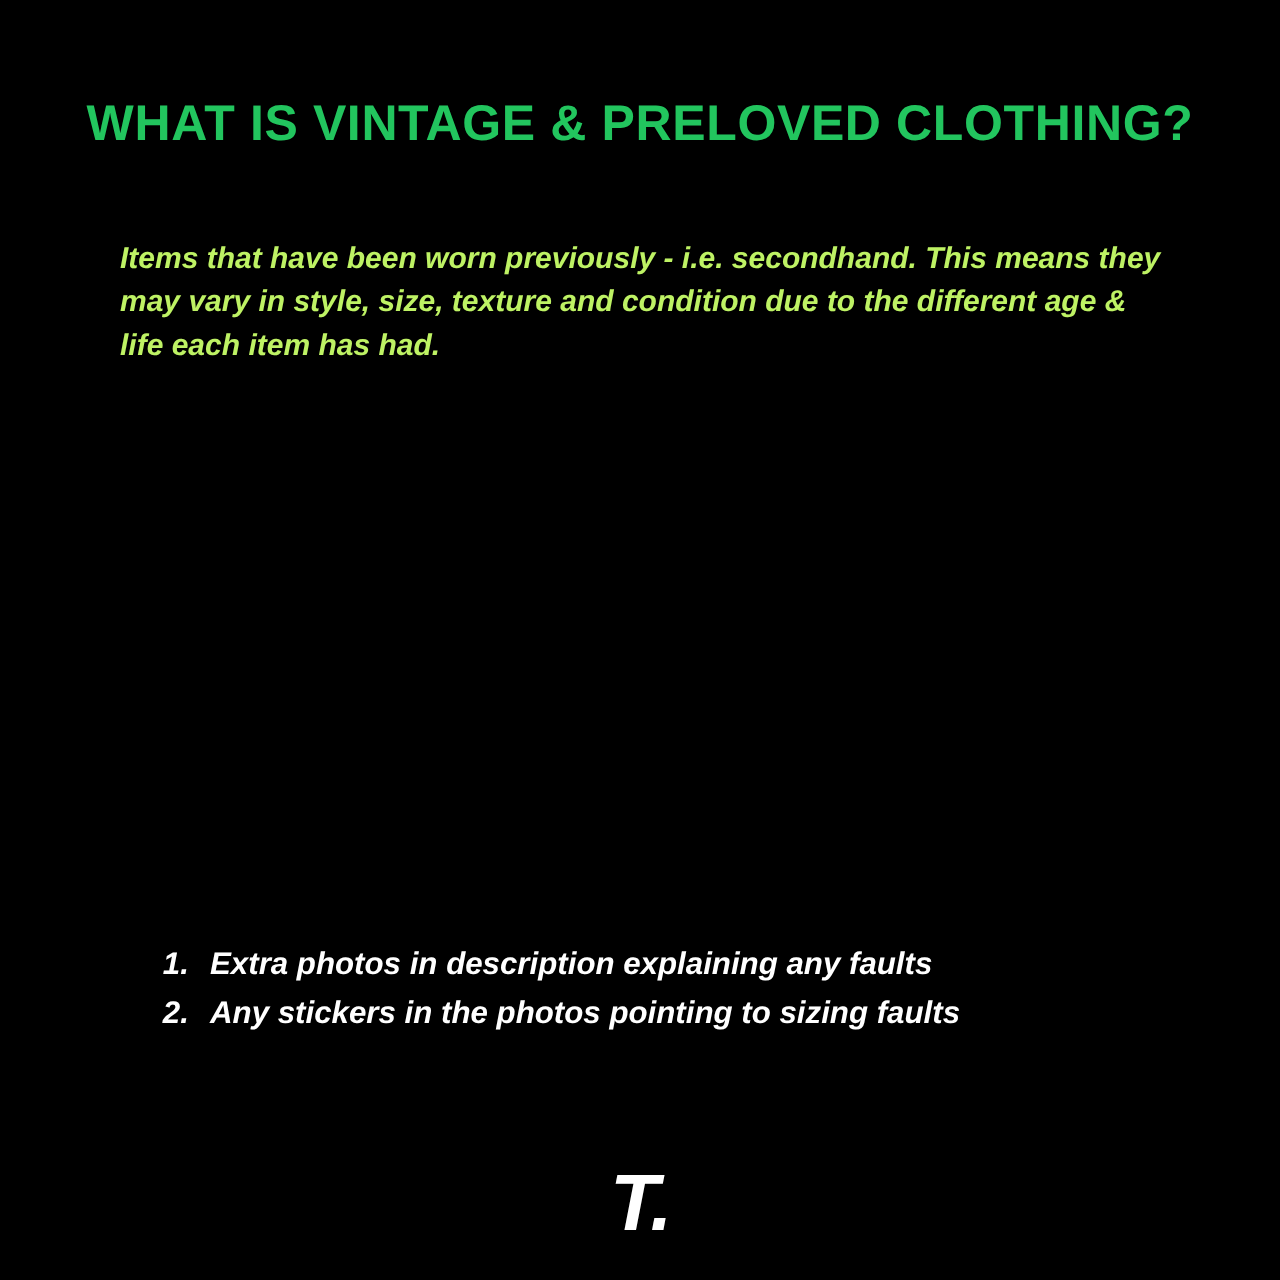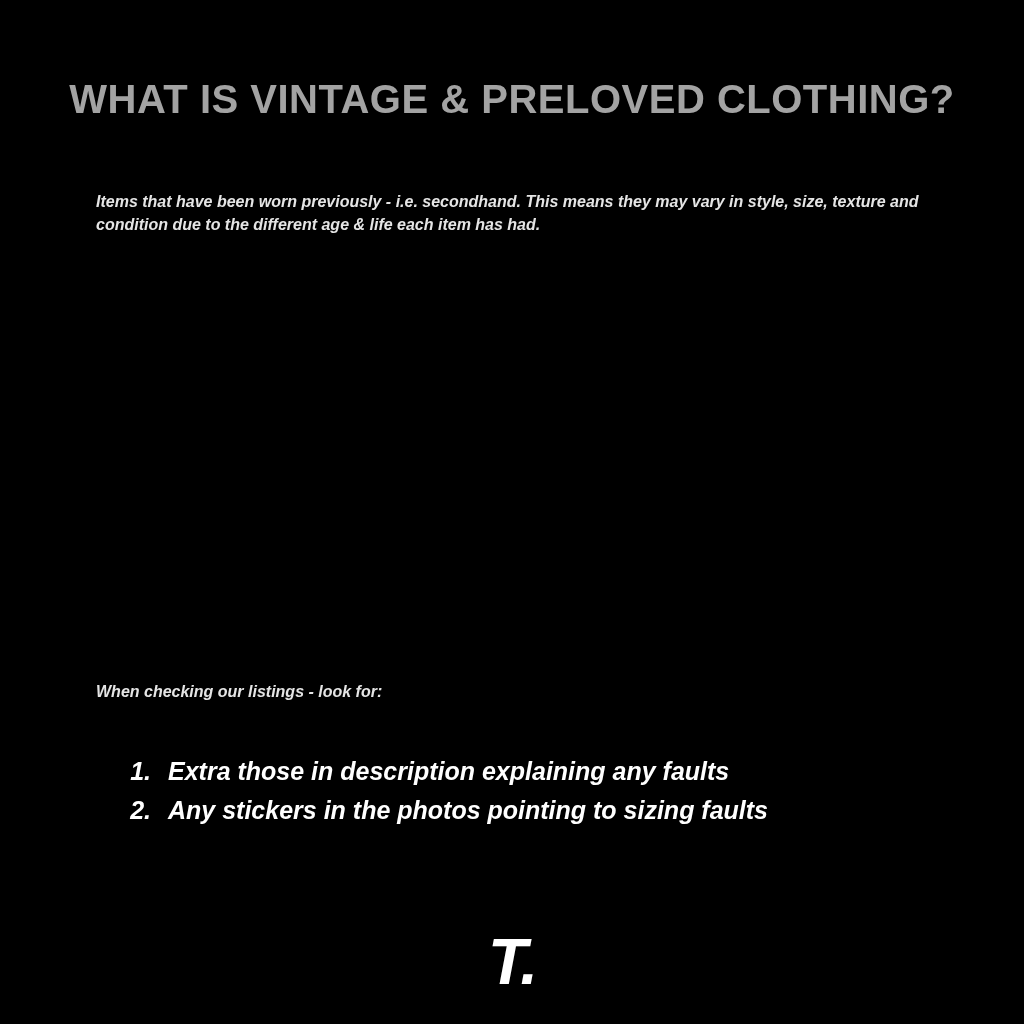--- a/index.html
+++ b/index.html
@@ -20,21 +20,21 @@
     height: 1024px;
     box-sizing: border-box;
     padding: 0;
   }
   .h1 {
     font-weight: bold;
     font-style: normal;
     font-size: 40px;
     letter-spacing: 0.5px;
     text-align: center;
-    color: #a3a3a3;
+    color: #22c55e;
     line-height: 1.15;
   }
   .h1-top {
     position: absolute;
     top: 76px;
     left: 0;
     right: 0;
   }
   .h2-block {
     position: absolute;
@@ -45,23 +45,23 @@
   .h2 {
     font-weight: bold;
     font-size: 38px;
     text-align: center;
     line-height: 1.25;
     letter-spacing: 0.3px;
   }
   .para {
     font-style: italic;
     font-weight: bold;
-    font-size: 16px;
+    font-size: 24px;
     line-height: 1.45;
-    color: #e5e5e5;
+    color: #bef264;
   }
   .para-1 {
     position: absolute;
     top: 190px;
     left: 96px;
     width: 840px;
   }
   .para-2 {
     position: absolute;
     top: 528px;
@@ -107,22 +107,21 @@
 <body>
 
 <div class="page">
 
   <div class="h1 h1-top">WHAT IS VINTAGE &amp; PRELOVED CLOTHING?</div>
 
   <div class="para para-1">Items that have been worn previously - i.e. secondhand. This means they may vary in style, size, texture and condition due to the different age &amp; life each item has had.</div>
 
 
 
-  <div class="para para-3">When checking our listings - look for:</div>
 
   <ol class="list">
-    <li>Extra those in description explaining any faults</li>
+    <li>Extra photos in description explaining any faults</li>
     <li>Any stickers in the photos pointing to sizing faults</li>
   </ol>
 
   <div class="logo">T.</div>
 
 </div>
 
 </body></html>

